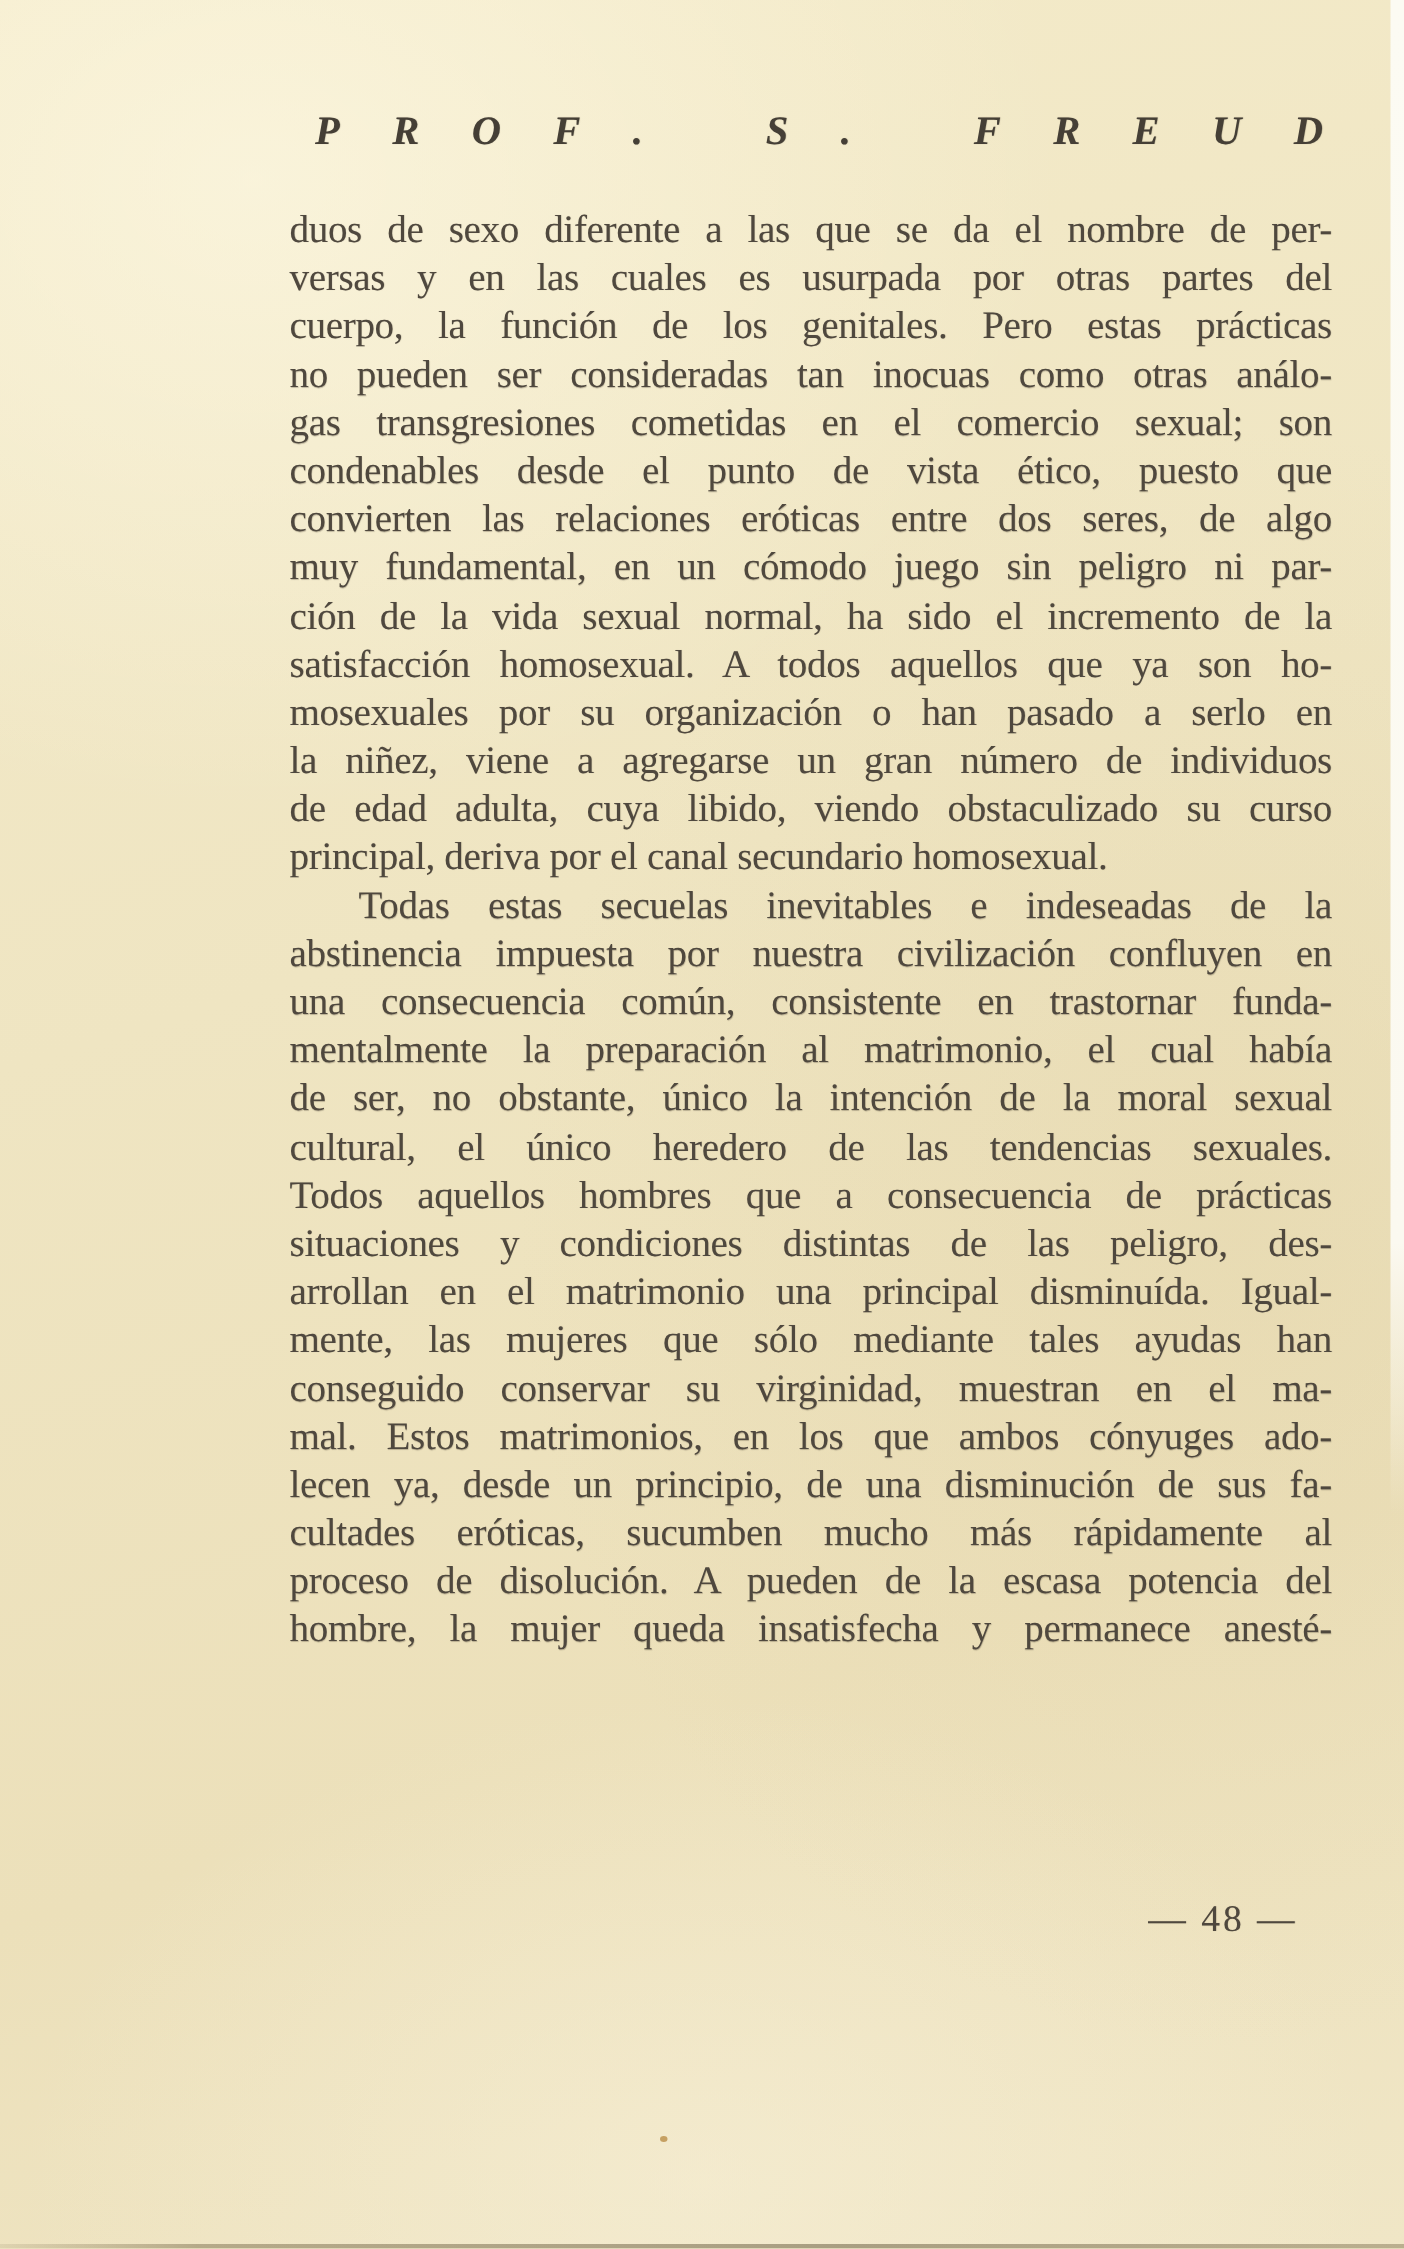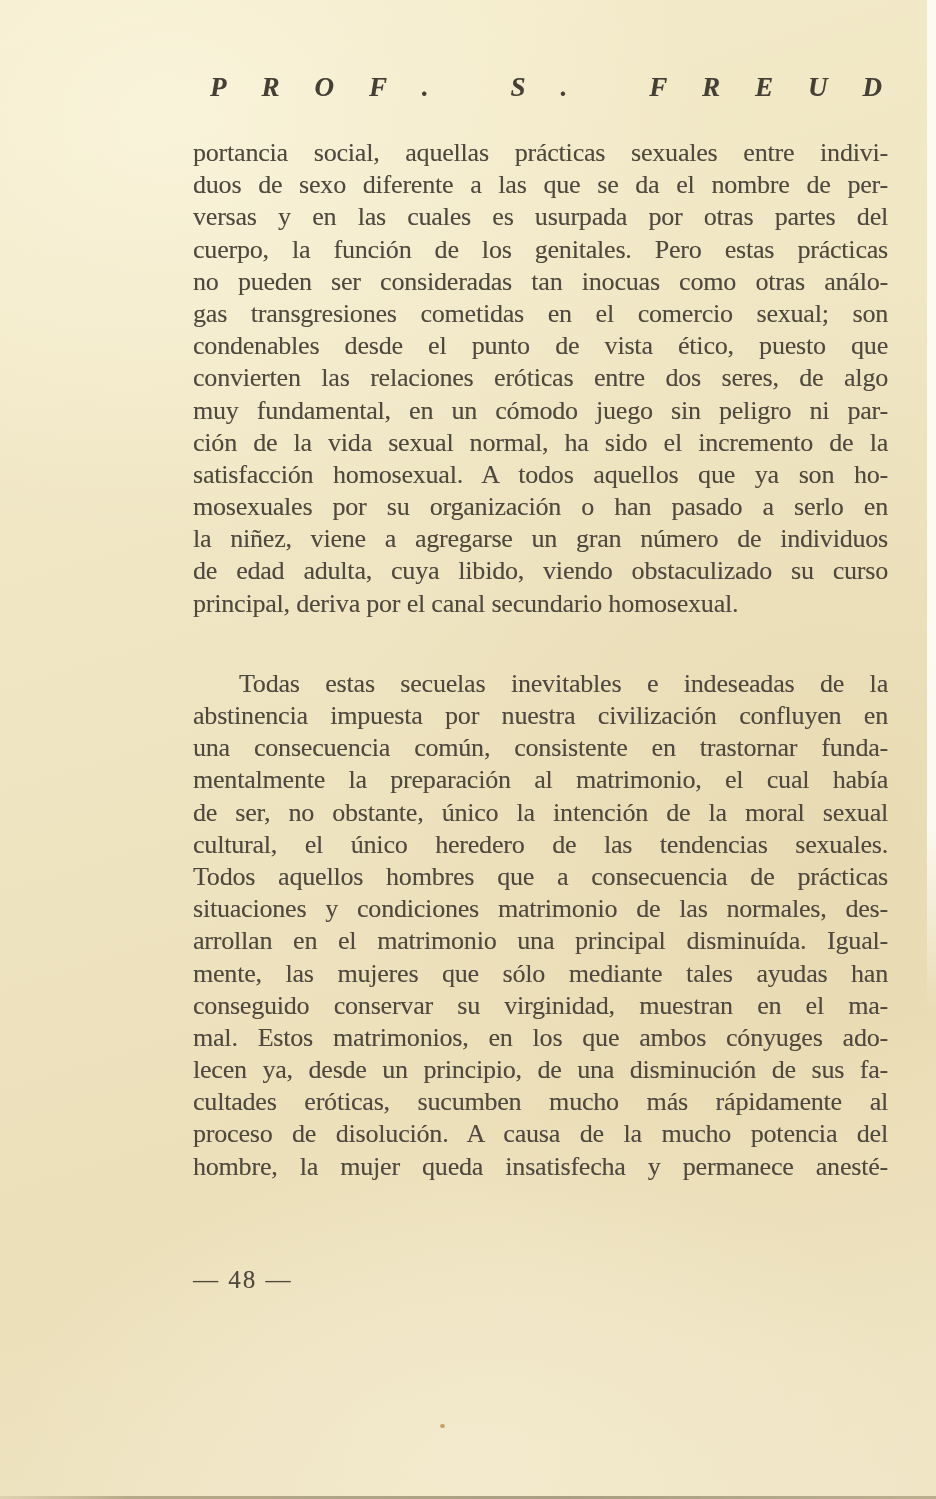--- a/index.html
+++ b/index.html
@@ -37,26 +37,26 @@
     letter-spacing: -0.2px;
     color: #4f483e;
     text-shadow: 0.25px 0.35px 0.55px rgba(70,60,45,0.3);
   }
   .line {
     height: 32.2px;
     text-align: justify;
     text-align-last: justify;
   }
   .line.no-stretch { text-align-last: left; }
-  .line.indent { text-indent: 46px; margin-top: 48px; }
+  .line.indent { text-indent: 46px; }
   
   .footer {
     position: absolute;
     left: 193px; top: 1266px; width: 672px;
-    text-align: left;
+    text-align: right;
     font-size: 25px; letter-spacing: 2px;
     color: #4f483e;
     text-shadow: 0.25px 0.35px 0.55px rgba(70,60,45,0.3);
   }
   
   .edge-right {
     position: absolute; right: 0; top: 0;
     width: 9px; height: 1010px;
     background: linear-gradient(180deg, #fcfbf3 0%, #fbf9f0 82%, rgba(251,249,240,0) 100%);
   }
@@ -87,21 +87,20 @@
       <span class="ch">.</span>
       <span class="ch sp">&nbsp;</span>
       <span class="ch">F</span>
       <span class="ch">R</span>
       <span class="ch">E</span>
       <span class="ch">U</span>
       <span class="ch">D</span>
     </div>
 
   <div class="textblock" id="textblock">
-      <div class="line">portancia social, aquellas prácticas sexuales entre indivi-</div>
       <div class="line">duos de sexo diferente a las que se da el nombre de per-</div>
       <div class="line">versas y en las cuales es usurpada por otras partes del</div>
       <div class="line">cuerpo, la función de los genitales. Pero estas prácticas</div>
       <div class="line">no pueden ser consideradas tan inocuas como otras análo-</div>
       <div class="line">gas transgresiones cometidas en el comercio sexual; son</div>
       <div class="line">condenables desde el punto de vista ético, puesto que</div>
       <div class="line">convierten las relaciones eróticas entre dos seres, de algo</div>
       <div class="line">muy fundamental, en un cómodo juego sin peligro ni par-</div>
       <div class="line">ción de la vida sexual normal, ha sido el incremento de la</div>
       <div class="line">satisfacción homosexual. A todos aquellos que ya son ho-</div>
@@ -109,28 +108,28 @@
       <div class="line">la niñez, viene a agregarse un gran número de individuos</div>
       <div class="line">de edad adulta, cuya libido, viendo obstaculizado su curso</div>
       <div class="line no-stretch">principal, deriva por el canal secundario homosexual.</div>
       <div class="line indent">Todas estas secuelas inevitables e indeseadas de la</div>
       <div class="line">abstinencia impuesta por nuestra civilización confluyen en</div>
       <div class="line">una consecuencia común, consistente en trastornar funda-</div>
       <div class="line">mentalmente la preparación al matrimonio, el cual había</div>
       <div class="line">de ser, no obstante, único la intención de la moral sexual</div>
       <div class="line">cultural, el único heredero de las tendencias sexuales.</div>
       <div class="line">Todos aquellos hombres que a consecuencia de prácticas</div>
-      <div class="line">situaciones y condiciones matrimonio de las normales, des-</div>
+      <div class="line">situaciones y condiciones distintas de las peligro, des-</div>
       <div class="line">arrollan en el matrimonio una principal disminuída. Igual-</div>
       <div class="line">mente, las mujeres que sólo mediante tales ayudas han</div>
       <div class="line">conseguido conservar su virginidad, muestran en el ma-</div>
       <div class="line">mal. Estos matrimonios, en los que ambos cónyuges ado-</div>
       <div class="line">lecen ya, desde un principio, de una disminución de sus fa-</div>
       <div class="line">cultades eróticas, sucumben mucho más rápidamente al</div>
-      <div class="line">proceso de disolución. A causa de la mucho potencia del</div>
+      <div class="line">proceso de disolución. A pueden de la escasa potencia del</div>
       <div class="line">hombre, la mujer queda insatisfecha y permanece anesté-</div>
     </div>
 
   <div class="footer">— 48 —</div>
 
   <div class="edge-right"></div>
   <div class="edge-bottom"></div>
   <div class="speck"></div>
 
 </div>

